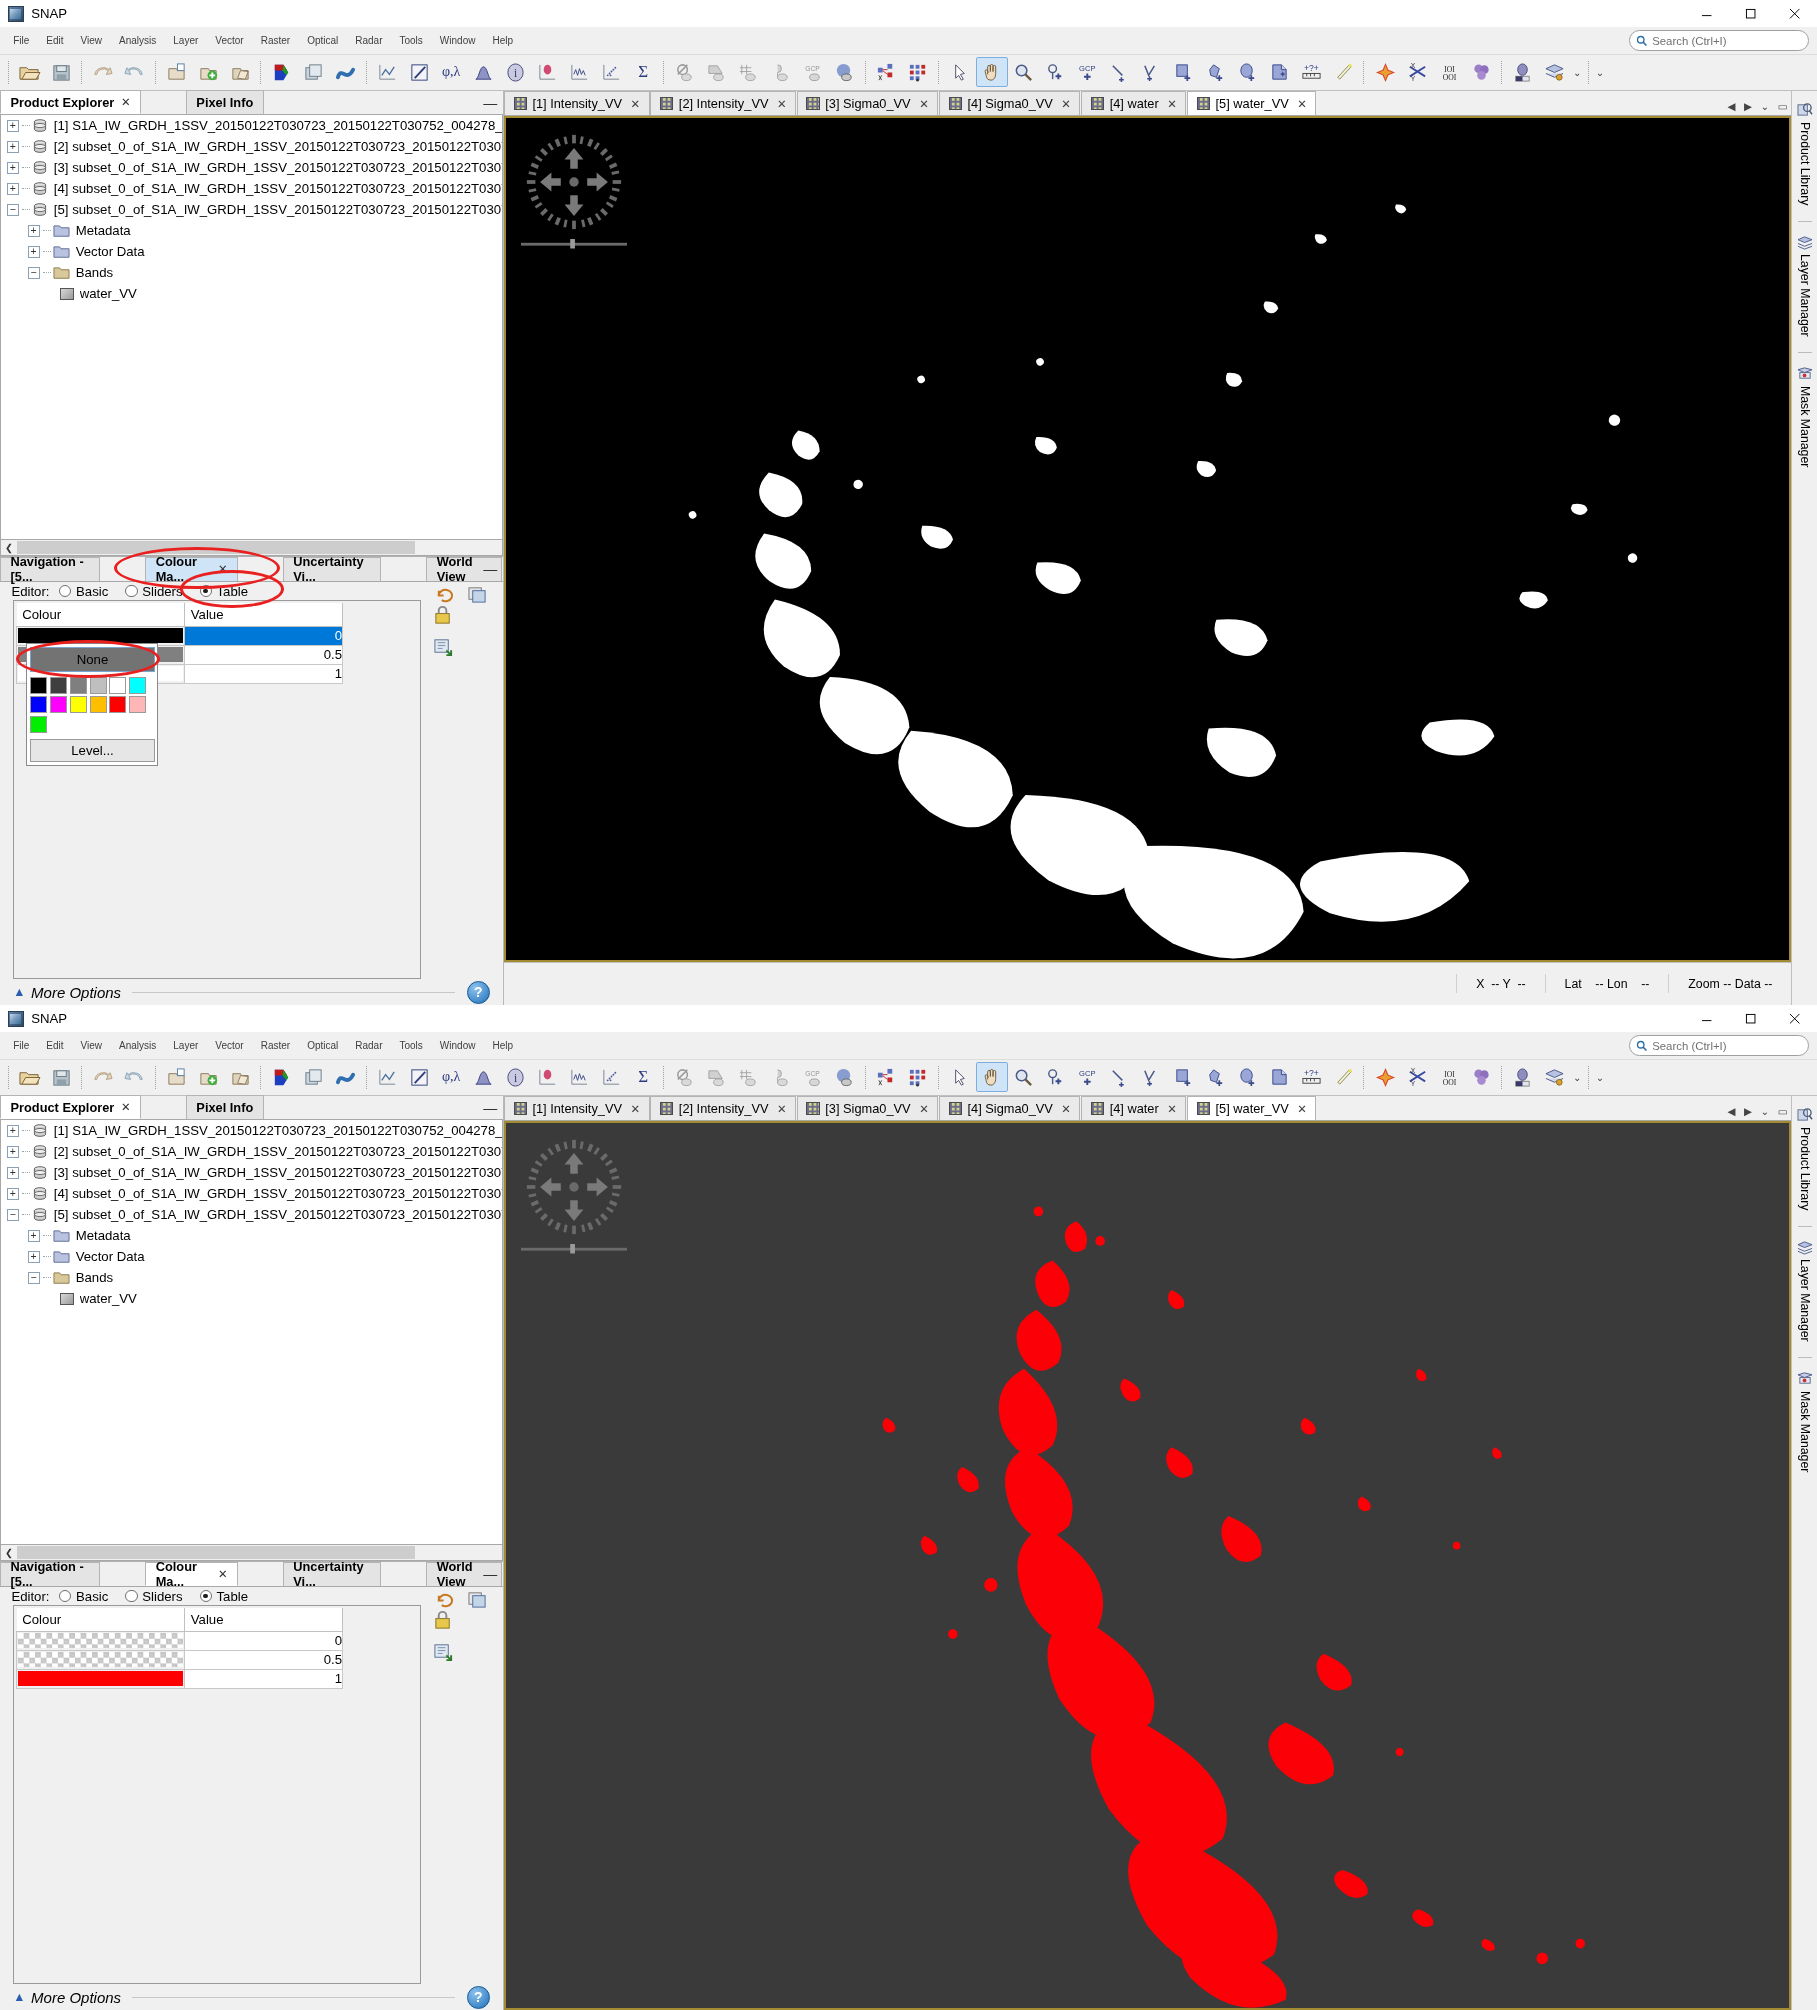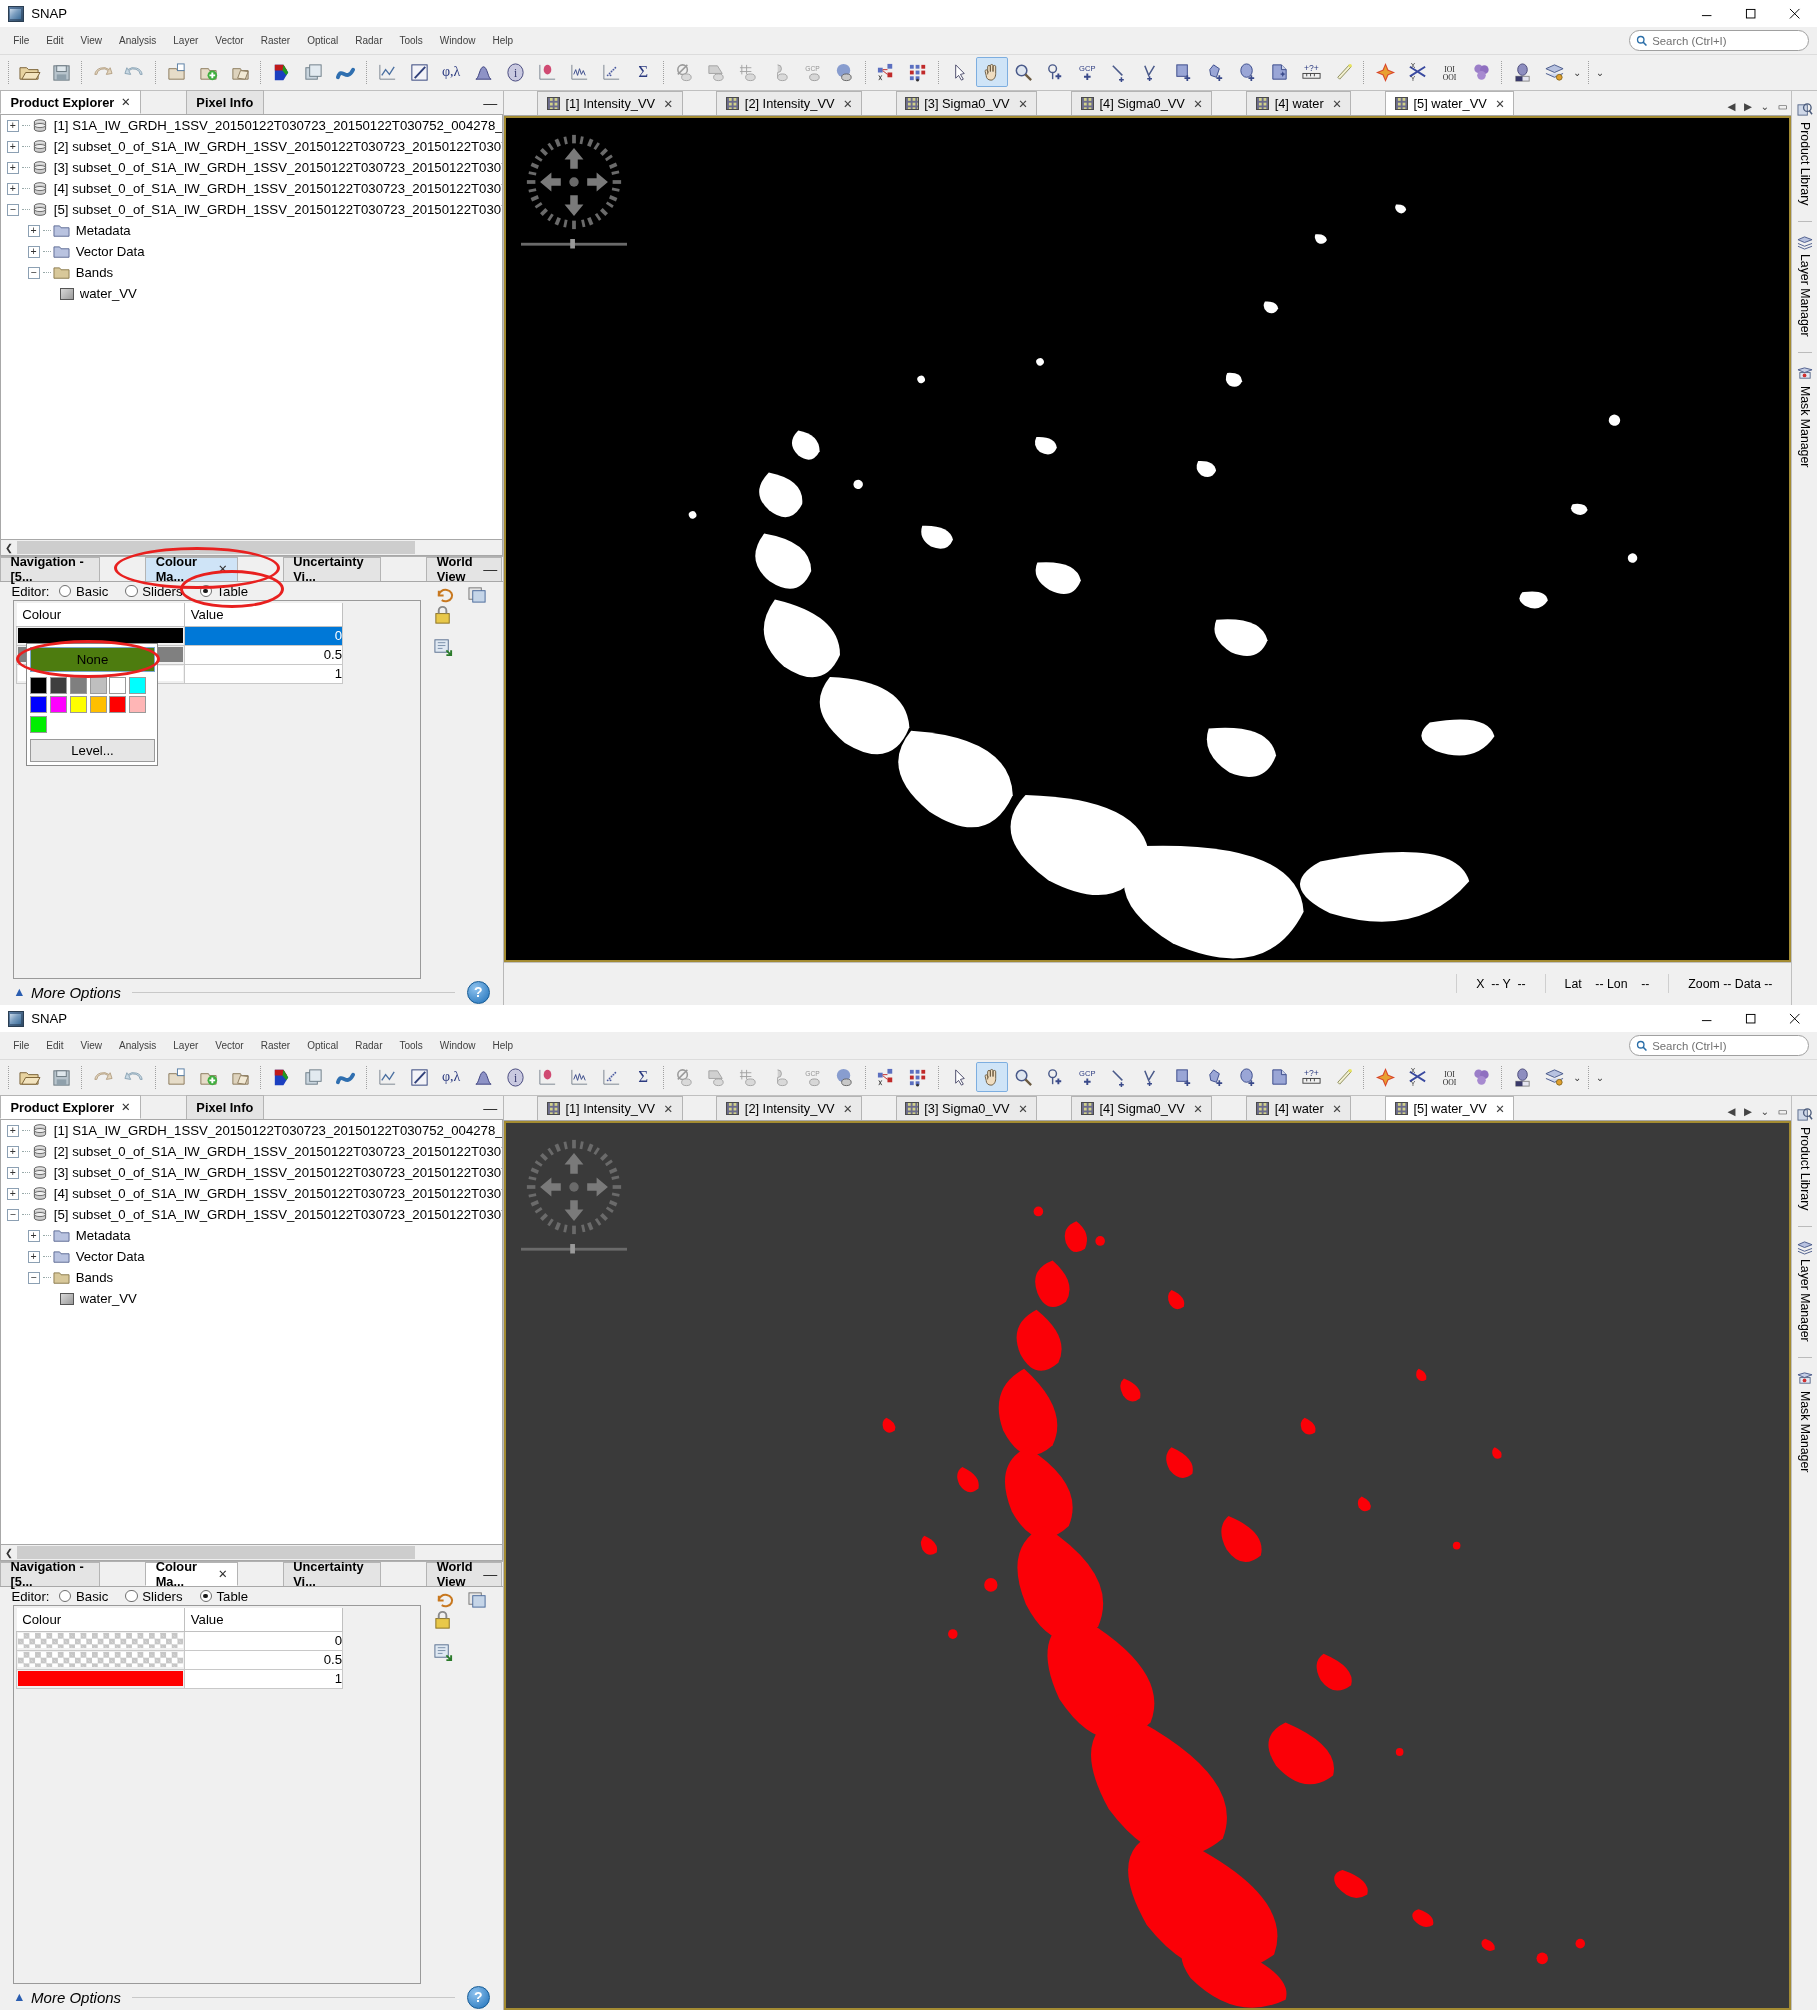--- a/index.html
+++ b/index.html
@@ -85,38 +85,38 @@
   .swatch{display:block;height:15px;margin:0.9px;}
   .vcell{text-align:right;padding-right:4.7px;font-size:13.2px;background:#fff;}
   .vcell.sel{background:#0078d7;color:#fff;}
   .checker{background-image:
       linear-gradient(45deg,#c6c6c6 25%,transparent 25%,transparent 75%,#c6c6c6 75%),
       linear-gradient(45deg,#c6c6c6 25%,transparent 25%,transparent 75%,#c6c6c6 75%);
     background-size:11.4px 11.4px;background-position:0 0,5.7px 5.7px;background-color:#fff;}
 
   
   .cpick{position:absolute;left:12.3px;top:42px;width:132px;background:#fff;border:0.9px solid #8a8a8a;padding:2.8px;z-index:30;}
-  .cpick .none-btn{height:24.6px;background:#4d7c0f;border:0.9px solid #7aa7d0;display:flex;align-items:center;justify-content:center;font-size:13.2px;}
+  .cpick .none-btn{height:24.6px;background:#737373;border:0.9px solid #7aa7d0;display:flex;align-items:center;justify-content:center;font-size:13.2px;}
   .cpick .sw-grid{display:flex;flex-wrap:wrap;gap:2.8px;margin-top:4.7px;}
   .cpick .sw{width:17px;height:17px;border:0.9px solid #9a9a9a;}
   .cpick .more{margin-top:5.7px;height:23px;background:#e6e6e6;border:0.9px solid #9a9a9a;display:flex;align-items:center;justify-content:center;font-size:13.2px;}
 
   .cm-right-btns{width:59px;flex:0 0 59px;padding-top:3.8px;display:flex;flex-direction:column;gap:7.6px;}
   .cm-rb{width:25.6px;height:23px;display:flex;align-items:center;justify-content:center;}
   .cm-rb-row{display:flex;gap:5.7px;}
 
   .cm-foot{height:38px;display:flex;align-items:center;padding:0 13.2px;position:relative;}
   .mo-chev{color:#2a5db0;font-size:12.3px;margin-right:5.7px;}
   .mo-text{font-size:15px;font-style:italic;}
   .mo-line{flex:1 1 auto;height:0.9px;background:#c8c8c8;margin:0 11.4px;}
   .help-ico{width:23px;height:23px;border-radius:50%;background:radial-gradient(circle at 35% 30%,#8fc3ef,#1d6fb8);color:#fff;display:flex;align-items:center;justify-content:center;font-weight:bold;font-size:14px;border:0.9px solid #145a94;}
 
   
   .doc-tabs{height:25.6px;display:flex;align-items:flex-end;background:#f0f0f0;position:relative;border-bottom:0.9px solid #a8a8a8;}
-  .dtab{height:24.6px;display:flex;align-items:center;padding:0 8.5px;background:#eaeaea;border:0.9px solid #b4b4b4;border-bottom:none;margin-right:0.9px;font-size:12.8px;margin-left:33px;}
+  .dtab{height:24.6px;display:flex;align-items:center;padding:0 8.5px;background:#eaeaea;border:0.9px solid #b4b4b4;border-bottom:none;margin-right:0.9px;font-size:12.8px;}
   .dtab.active{background:#fff;}
   .dtab .tico{width:13.2px;height:13.2px;margin-right:5.7px;border:0.9px solid #4a4a4a;flex:0 0 auto;
      background-image:linear-gradient(0deg,#6c6c8c 1.9px,transparent 1.9px),linear-gradient(90deg,#6c6c8c 1.9px,transparent 1.9px);
      background-size:4.7px 4.7px;background-color:#d2d28a;}
   .dtab .x{margin-left:8.5px;font-size:11.4px;color:#444;}
   .doc-tabs-right{position:absolute;right:3.8px;bottom:3.8px;display:flex;gap:8.5px;align-items:center;color:#444;font-size:10.4px;}
 
   .canvas-wrap{flex:1 1 auto;position:relative;border:2.8px solid #a38b32;background:#000;overflow:hidden;}
   .canvas-wrap.dark{background:#3a3a3a;}
   .nav-compass{position:absolute;left:19px;top:15px;width:98px;height:98px;}

